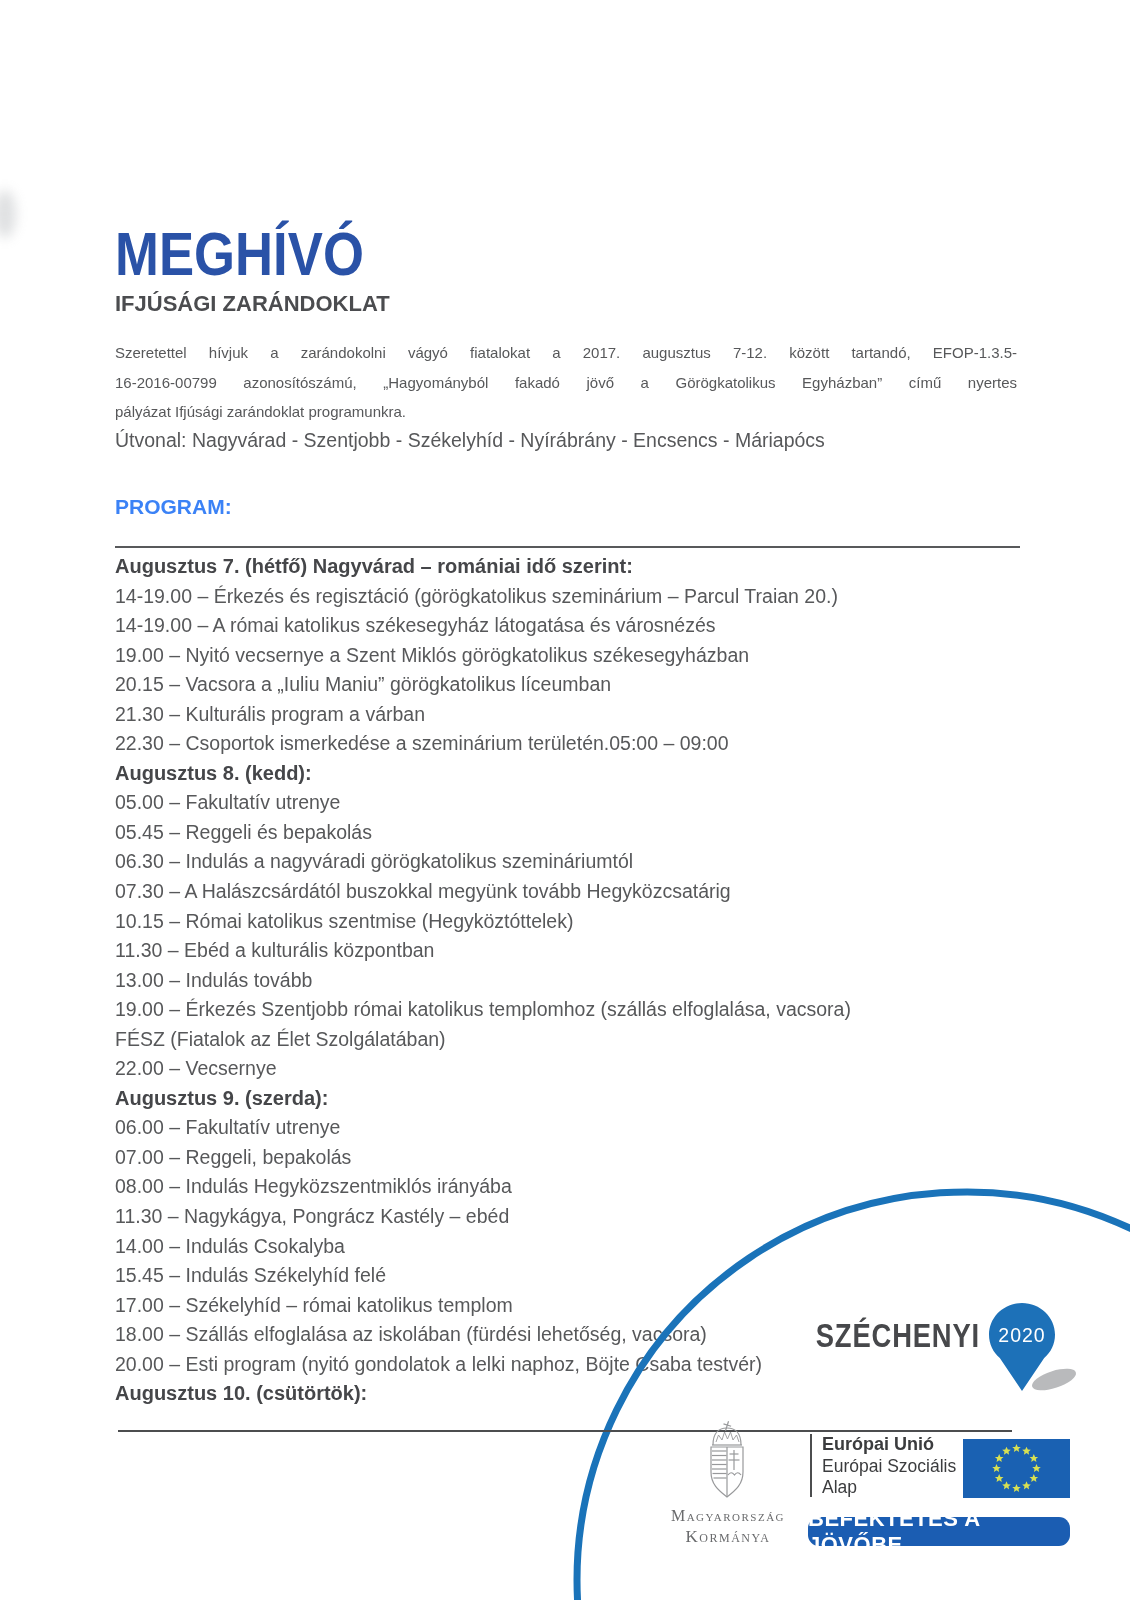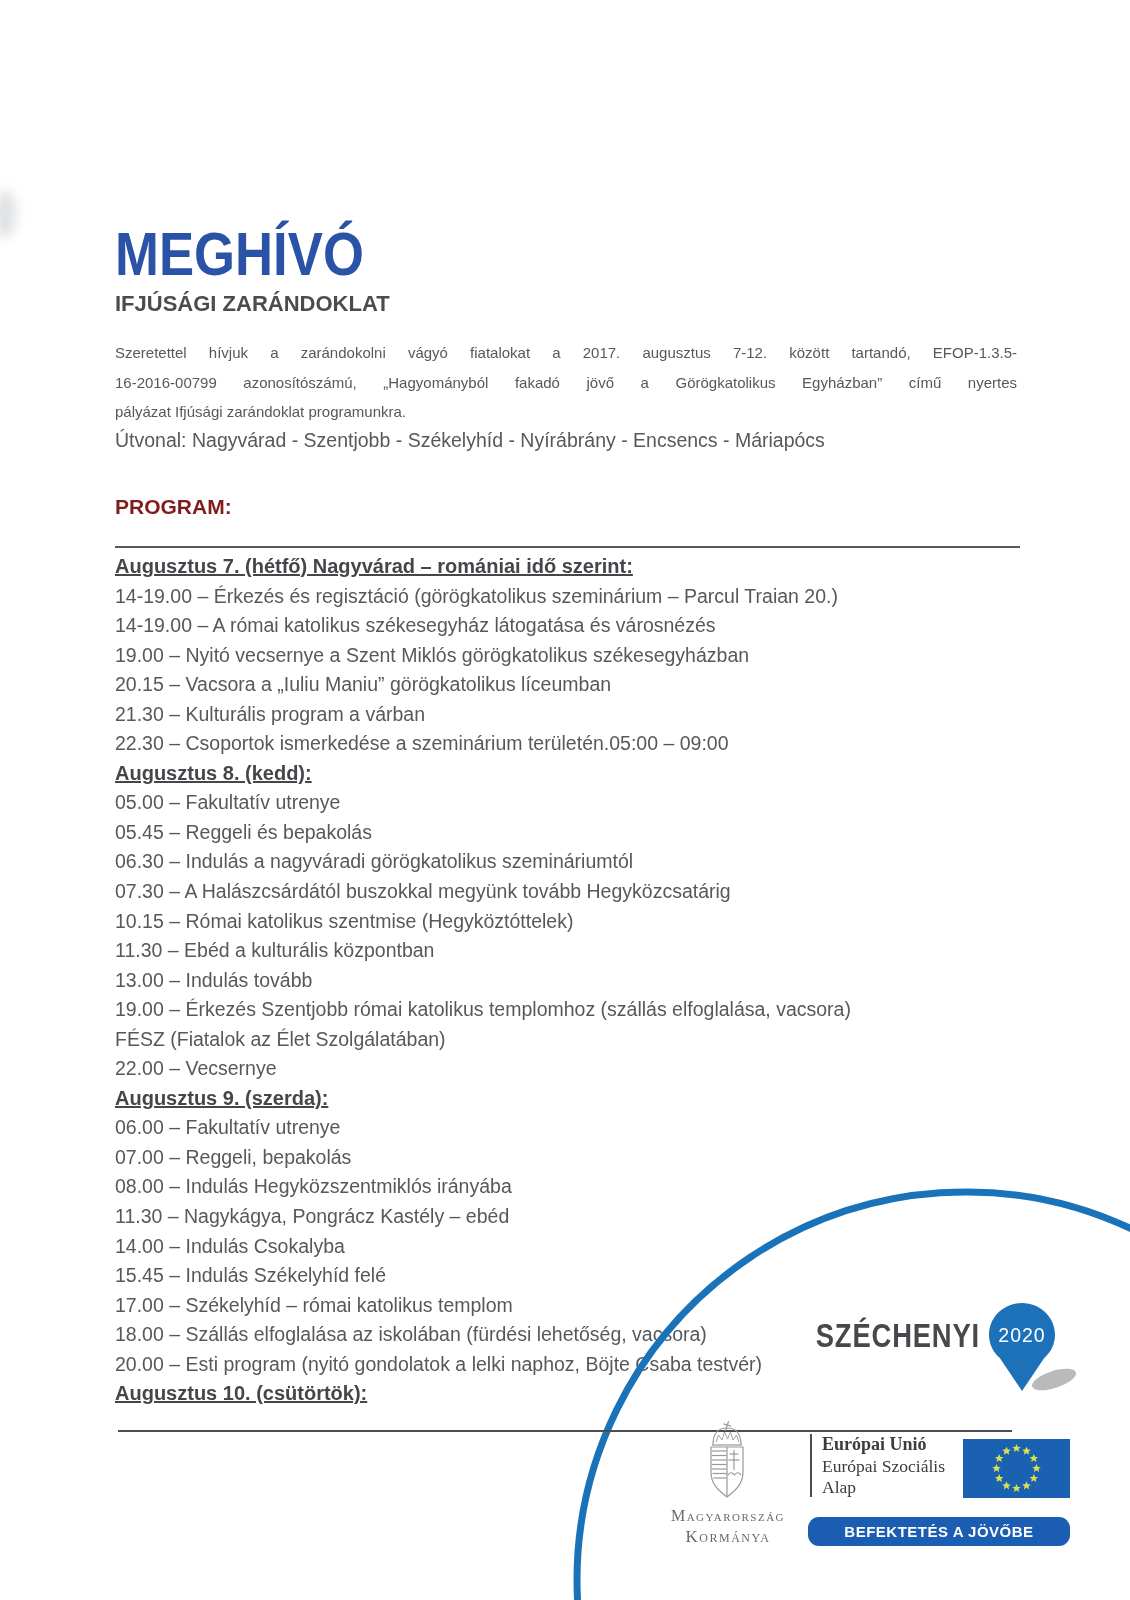--- a/index.html
+++ b/index.html
@@ -11,43 +11,43 @@
   .subtitle{position:absolute;left:115px;top:291px;font-size:22px;font-weight:bold;}
   
   .intro{position:absolute;left:115px;top:338px;width:902px;font-size:15px;line-height:29.6px;}
   .intro .just{text-align:justify;text-align-last:justify;}
   .route{position:absolute;left:115px;top:429px;font-size:19.5px;}
   .program-label{position:absolute;left:115px;top:495px;font-size:21px;font-weight:bold;}
   .rule-top{position:absolute;left:115px;top:546px;width:905px;height:2px;background:#58595b;}
   
   .program{position:absolute;left:115px;top:552px;width:1000px;font-size:19.5px;}
   .program div{line-height:29.55px;white-space:nowrap;}
-  .day-heading{font-weight:bold;color:#454649;font-size:20px;text-decoration:underline;}
+  .day-heading{font-weight:bold;color:#454649;font-size:20px;}
   
   .arc-svg{position:absolute;left:0;top:0;width:1130px;height:1600px;pointer-events:none;}
   
   .sz-word{position:absolute;left:700px;top:1317px;width:280px;text-align:right;font-size:33px;
            font-weight:bold;letter-spacing:1px;transform:scaleX(.83);transform-origin:right top;}
   .sz-pin{position:absolute;left:989px;top:1303px;width:66px;height:88px;}
   .sz-shadow{position:absolute;left:1031px;top:1371px;width:46px;height:17px;background:#a7a9ab;
              opacity:.8;border-radius:50%;transform:rotate(-18deg);}
   
   .rule-bottom{position:absolute;left:118px;top:1430px;width:894px;height:2px;background:#4c4d4f;}
   .arms{position:absolute;left:703px;top:1419px;width:48px;height:86px;}
   .gov{position:absolute;left:640px;top:1505px;width:176px;text-align:center;
        font-family:"Liberation Serif",serif;font-variant:small-caps;color:#6a6b6d;letter-spacing:1.5px;}
   .gov .l1{font-size:16px;line-height:22px;}
   .gov .l2{font-size:17px;line-height:20px;}
   .eu-divider{position:absolute;left:810px;top:1434px;width:2px;height:63px;background:#4c4d4f;}
-  .eu-text{position:absolute;left:822px;top:1434px;font-size:17.5px;line-height:21.5px;color:#3b3c3e;font-family:Liberation Serif, serif;}
+  .eu-text{position:absolute;left:822px;top:1434px;font-size:17.5px;line-height:21.5px;color:#3b3c3e;}
   .eu-text .b{font-weight:bold;font-size:18px;}
   .eu-flag{position:absolute;left:963px;top:1439px;width:107px;height:59px;}
   .badge{position:absolute;left:808px;top:1517px;width:262px;height:29px;border-radius:11px;
          display:flex;align-items:center;justify-content:center;color:#fff;font-weight:bold;
-         font-size:15px;letter-spacing:.5px;}
+         font-size:22px;letter-spacing:.5px;}
   .smudge{position:absolute;left:-6px;top:190px;width:22px;height:48px;background:#b9bcbf;
           filter:blur(6px);opacity:.45;border-radius:50%;}
 </style>
 </head>
 <body>
 
 <div class="page">
 
   <div class="smudge"></div>
 
@@ -55,21 +55,21 @@
   <div class="subtitle" style="color:#4b4c4f;">IFJÚSÁGI ZARÁNDOKLAT</div>
 
   <div class="intro">
     <div class="just">Szeretettel hívjuk a zarándokolni vágyó fiatalokat a 2017. augusztus 7-12. között tartandó, EFOP-1.3.5-</div>
     <div class="just">16-2016-00799 azonosítószámú, „Hagyományból fakadó jövő a Görögkatolikus Egyházban” című nyertes</div>
     <div>pályázat Ifjúsági zarándoklat programunkra.</div>
   </div>
 
   <div class="route">Útvonal: Nagyvárad - Szentjobb - Székelyhíd - Nyírábrány - Encsencs - Máriapócs</div>
 
-  <div class="program-label" style="color:#7f1d1d;">PROGRAM:</div>
+  <div class="program-label" style="color:#3b82f6;">PROGRAM:</div>
 
   <div class="rule-top"></div>
 
   <div class="program">
       <div class="day-heading">Augusztus 7. (hétfő) Nagyvárad – romániai idő szerint:</div>
       <div class="program-item">14-19.00 – Érkezés és regisztáció (görögkatolikus szeminárium – Parcul Traian 20.)</div>
       <div class="program-item">14-19.00 – A római katolikus székesegyház látogatása és városnézés</div>
       <div class="program-item">19.00 – Nyitó vecsernye a Szent Miklós görögkatolikus székesegyházban</div>
       <div class="program-item">20.15 – Vacsora a „Iuliu Maniu” görögkatolikus líceumban</div>
       <div class="program-item">21.30 – Kulturális program a várban</div>

